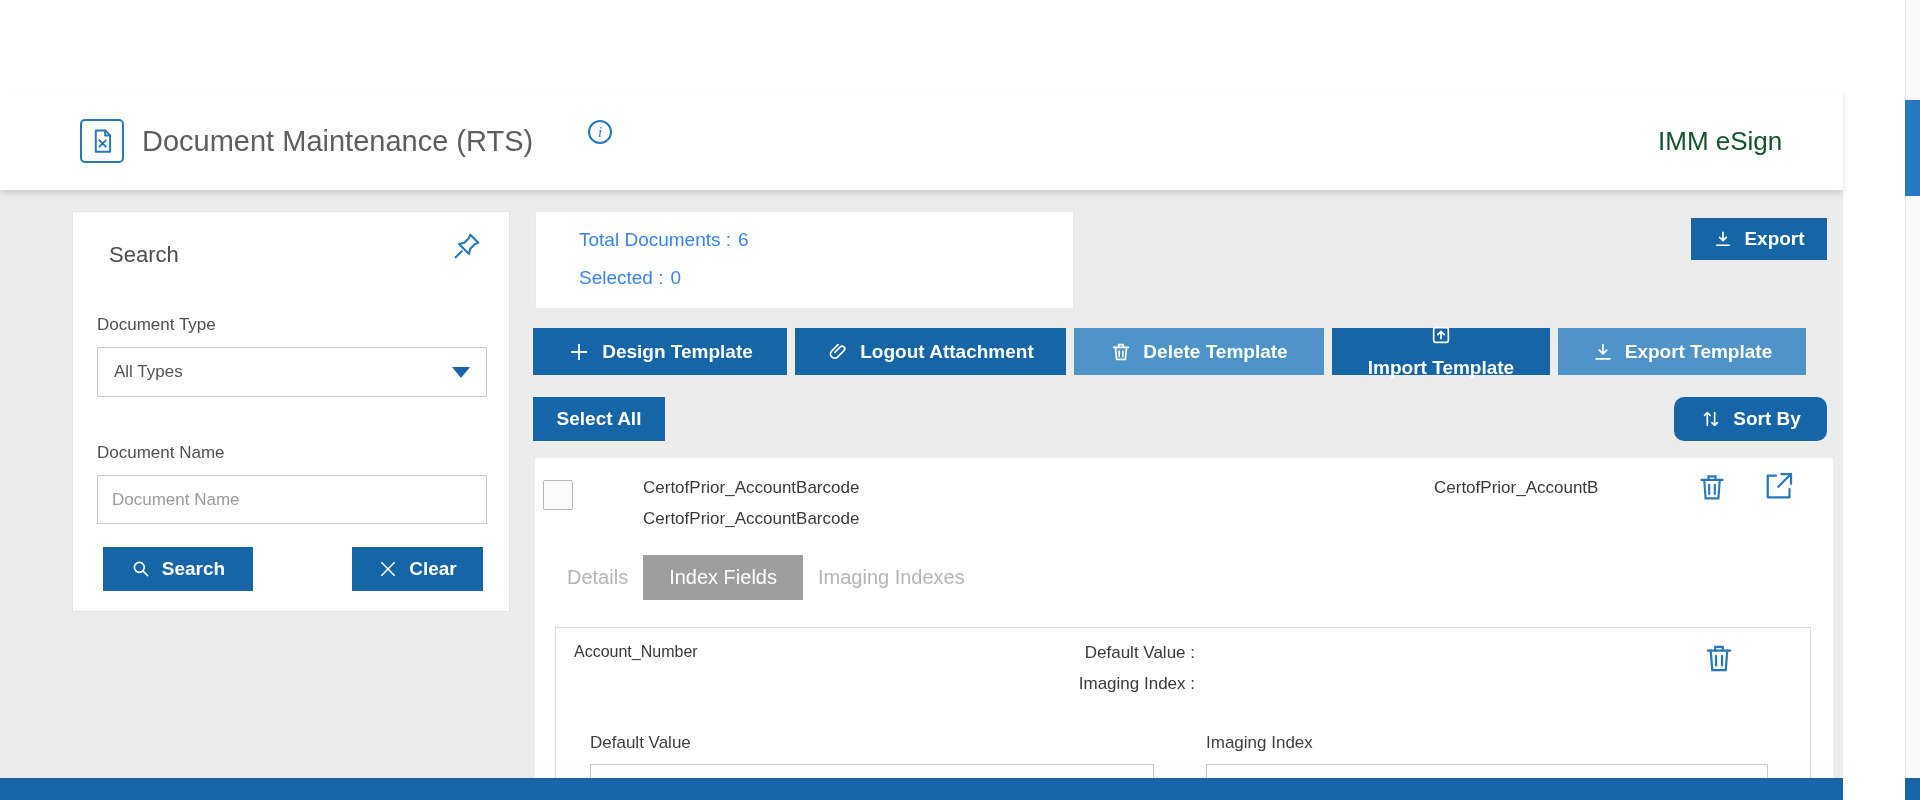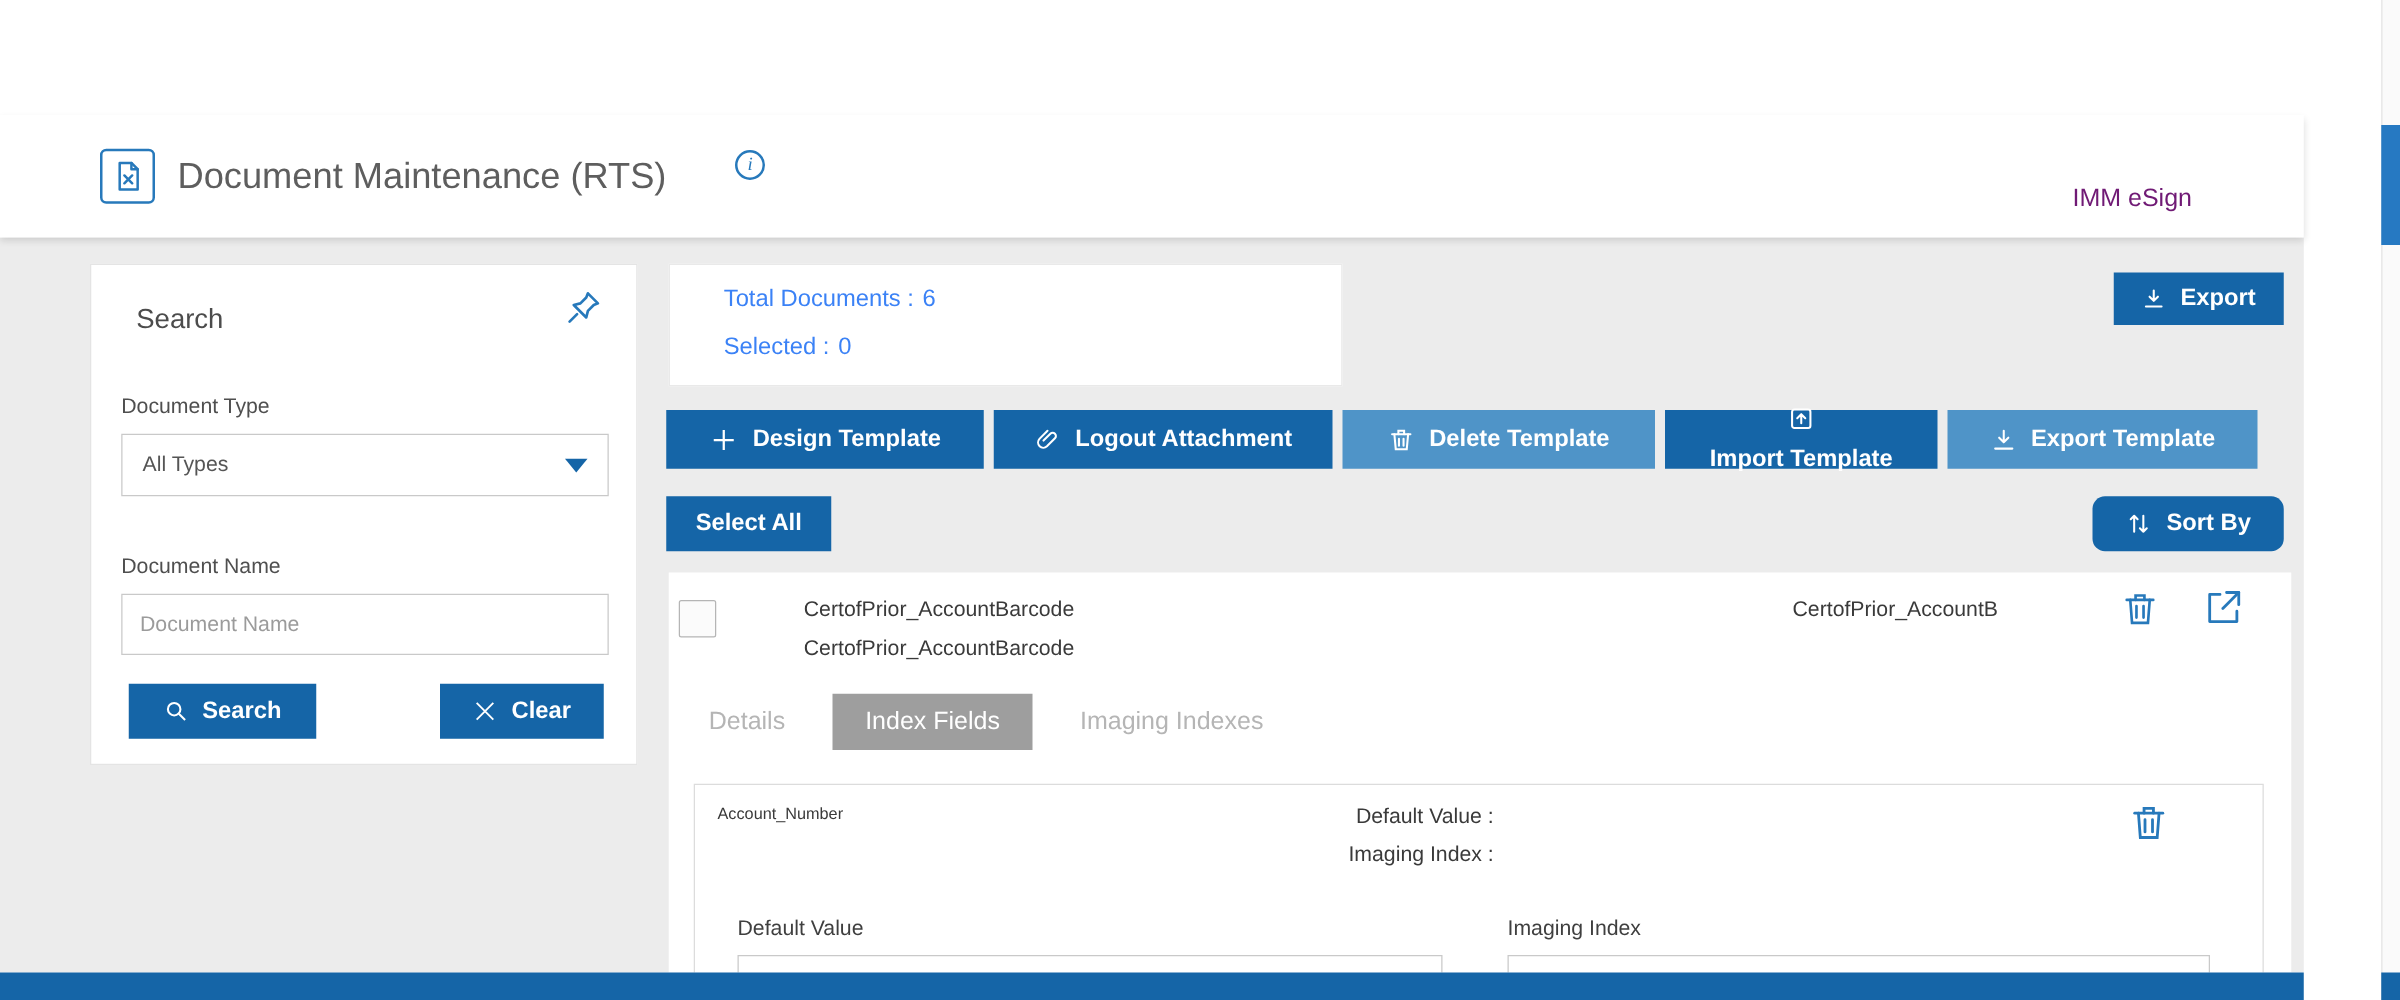--- a/index.html
+++ b/index.html
@@ -13,21 +13,21 @@
 
   
   .header{position:absolute;left:0;top:92px;width:1843px;height:98px;background:#fff;
           box-shadow:0 3px 6px rgba(0,0,0,.14);z-index:2;}
   .logo-box{position:absolute;left:80px;top:27px;width:44px;height:44px;border:2px solid #2779bb;
             border-radius:5px;background:#fff;display:flex;align-items:center;justify-content:center;box-sizing:border-box;}
   .page-title{position:absolute;left:142px;top:0;line-height:98px;font-size:29px;color:#5e5e5e;}
   .info-badge{position:absolute;left:588px;top:28px;width:24px;height:24px;border:2px solid #2779bb;
               border-radius:50%;color:#2779bb;font-size:15px;font-family:"Liberation Serif",serif;font-style:italic;
               display:flex;align-items:center;justify-content:center;box-sizing:border-box;cursor:pointer;}
-  .brand{position:absolute;left:1658px;top:0;line-height:98px;font-size:20px;color:#701a75;margin-top:18px;}
+  .brand{position:absolute;left:1658px;top:0;line-height:98px;font-size:26px;color:#14532d;}
 
   
   .content-bg{position:absolute;left:0;top:190px;width:1843px;height:588px;background:#ececec;z-index:0;}
 
   
   .btn{background:#1565a7;color:#fff;border:none;display:flex;align-items:center;justify-content:center;
        gap:11px;font-size:19px;font-weight:700;cursor:pointer;font-family:"Liberation Sans",sans-serif;box-sizing:border-box;}
   .btn-light{background:#4f94c8;}
 
   
@@ -65,28 +65,28 @@
   
   .doc-card{position:absolute;left:535px;top:458px;width:1298px;height:320px;background:#fff;overflow:hidden;z-index:1;}
   .checkbox{position:absolute;left:8px;top:22px;width:30px;height:30px;border:1px solid #b5b5b5;background:#fbfbfb;
             border-radius:2px;cursor:pointer;box-sizing:border-box;}
   .doc-name1{position:absolute;left:108px;top:20px;font-size:17px;color:#3a3a3a;}
   .doc-name2{position:absolute;left:108px;top:51px;font-size:17px;color:#3a3a3a;}
   .doc-short{position:absolute;left:899px;top:20px;font-size:17px;color:#3a3a3a;}
   .row-trash{position:absolute;left:1160px;top:12px;width:34px;height:34px;cursor:pointer;}
   .row-open{position:absolute;left:1226px;top:10px;width:36px;height:36px;cursor:pointer;}
 
-  .tabs{position:absolute;left:32px;top:97px;height:45px;display:flex;align-items:center;gap:38px;}
+  .tabs{position:absolute;left:32px;top:97px;height:45px;display:flex;align-items:center;gap:15px;}
   .tab{font-size:20px;color:#b5b5b5;cursor:pointer;display:flex;align-items:center;height:45px;}
   .tab-active{background:#9e9e9e;color:#fff;padding:0 26px;}
 
   
   .panel{position:absolute;left:20px;top:169px;width:1256px;height:210px;border:1px solid #dcdcdc;
          background:#fff;box-sizing:border-box;}
-  .fname{position:absolute;left:18px;top:15px;font-size:13px;color:#3a3a3a;}
+  .fname{position:absolute;left:18px;top:15px;font-size:16px;color:#3a3a3a;}
   .dvlab{position:absolute;right:615px;top:15px;font-size:17px;color:#3a3a3a;white-space:nowrap;}
   .iilab{position:absolute;right:615px;top:46px;font-size:17px;color:#3a3a3a;white-space:nowrap;}
   .panel-trash{position:absolute;left:1145px;top:12px;width:36px;height:36px;cursor:pointer;}
   .plab1{position:absolute;left:34px;top:105px;font-size:17px;color:#3f3f3f;}
   .plab2{position:absolute;left:650px;top:105px;font-size:17px;color:#3f3f3f;}
   .pin1{position:absolute;left:34px;top:136px;width:564px;height:42px;border:1px solid #c9c9c9;box-sizing:border-box;font-size:17px;padding:0 12px;font-family:"Liberation Sans",sans-serif;}
   .pin2{position:absolute;left:650px;top:136px;width:562px;height:42px;border:1px solid #c9c9c9;box-sizing:border-box;font-size:17px;padding:0 12px;font-family:"Liberation Sans",sans-serif;}
 
   
   .footer{position:absolute;left:0;top:778px;width:1843px;height:22px;background:#1565a7;z-index:60;}

